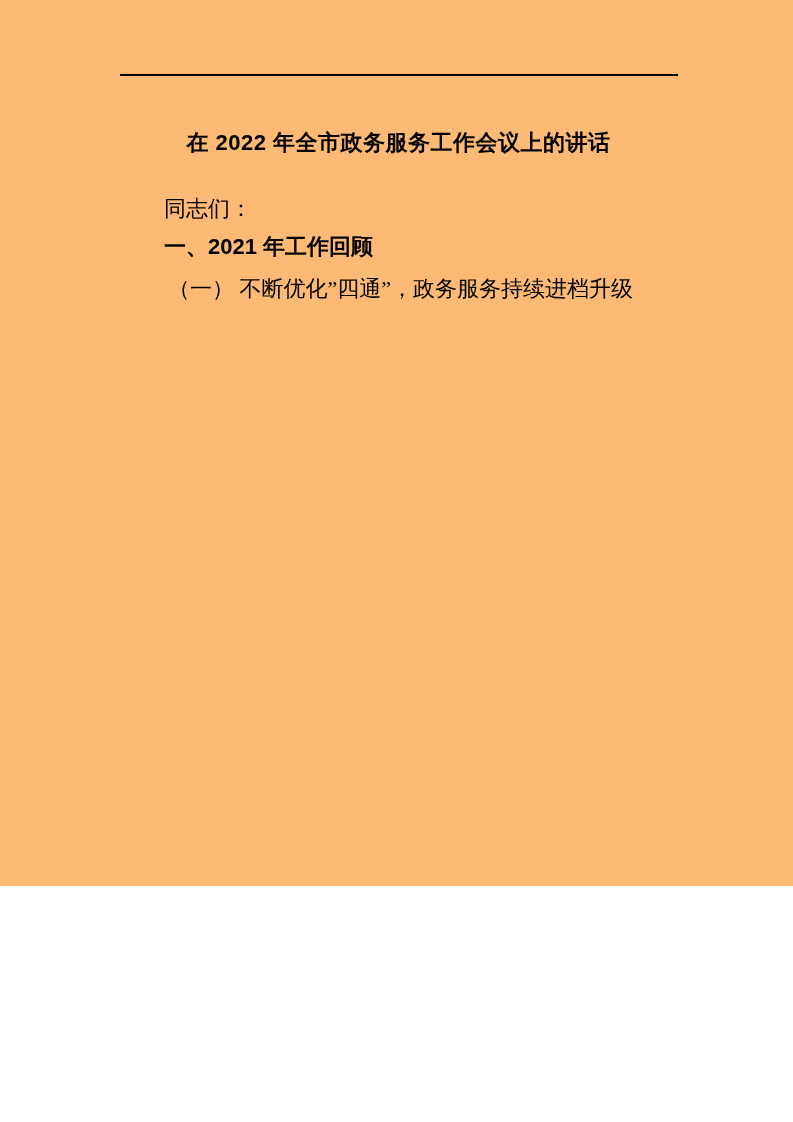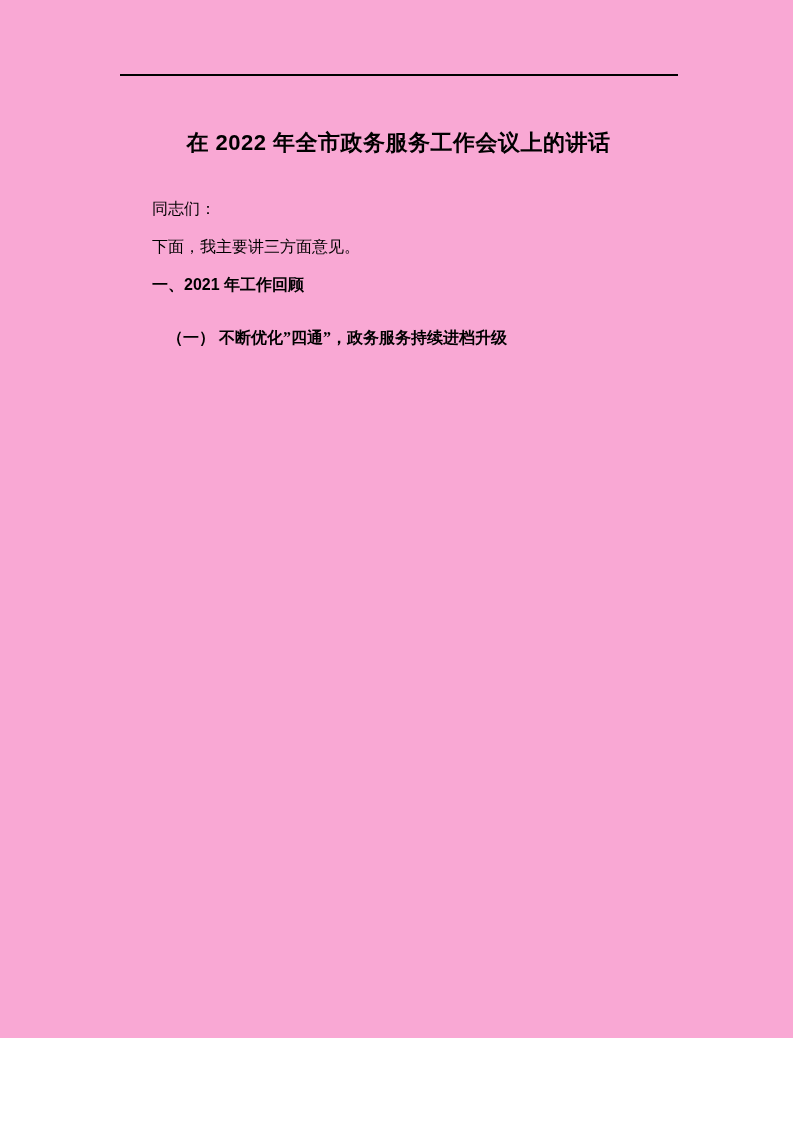--- a/index.html
+++ b/index.html
@@ -3,22 +3,22 @@
 <meta charset="utf-8">
 <style>
   html, body {
     margin: 0;
     padding: 0;
     background: #ffffff;
   }
   .page {
     position: relative;
     width: 793px;
-    height: 1038px;
-    background: #f9a8d4;
+    height: 886px;
+    background: #fdba74;
     color: #000000;
     overflow: hidden;
   }
   .top-rule {
     position: absolute;
     left: 120px;
     top: 74px;
     width: 558px;
     height: 2px;
     background: #000000;
@@ -34,48 +34,47 @@
     text-align: center;
     font-family: "Liberation Sans", "DejaVu Sans", sans-serif;
     font-weight: bold;
     font-size: 22px;
     line-height: 30px;
     letter-spacing: 0.5px;
   }
   .doc-body {
     margin-top: 32px;
     font-family: "Liberation Serif", "DejaVu Serif", serif;
-    font-size: 16px;
+    font-size: 22px;
     line-height: 38px;
     text-align: justify;
     text-justify: inter-character;
   }
   .para {
     margin: 0;
     text-indent: 2em;
   }
   .heading1 {
     margin: 0;
     text-indent: 2em;
     font-family: "Liberation Sans", "DejaVu Sans", sans-serif;
     font-weight: bold;
   }
   .heading2 {
-    margin: 15px;
+    margin: 4px;
     text-indent: 2em;
-    font-weight: bold;
+    font-weight: normal;
   }
 </style>
 </head>
 <body>
 
 <div class="page">
   <div class="top-rule"></div>
   <div class="content">
     <h1 class="doc-title">在 2022 年全市政务服务工作会议上的讲话</h1>
     <div class="doc-body">
       <p class="para">同志们：</p>
-      <p class="para">下面，我主要讲三方面意见。</p>
       <p class="heading1">一、2021 年工作回顾</p>
       <p class="heading2">（一） 不断优化”四通”，政务服务持续进档升级</p>
     </div>
   </div>
 </div>
 
 </body></html>

